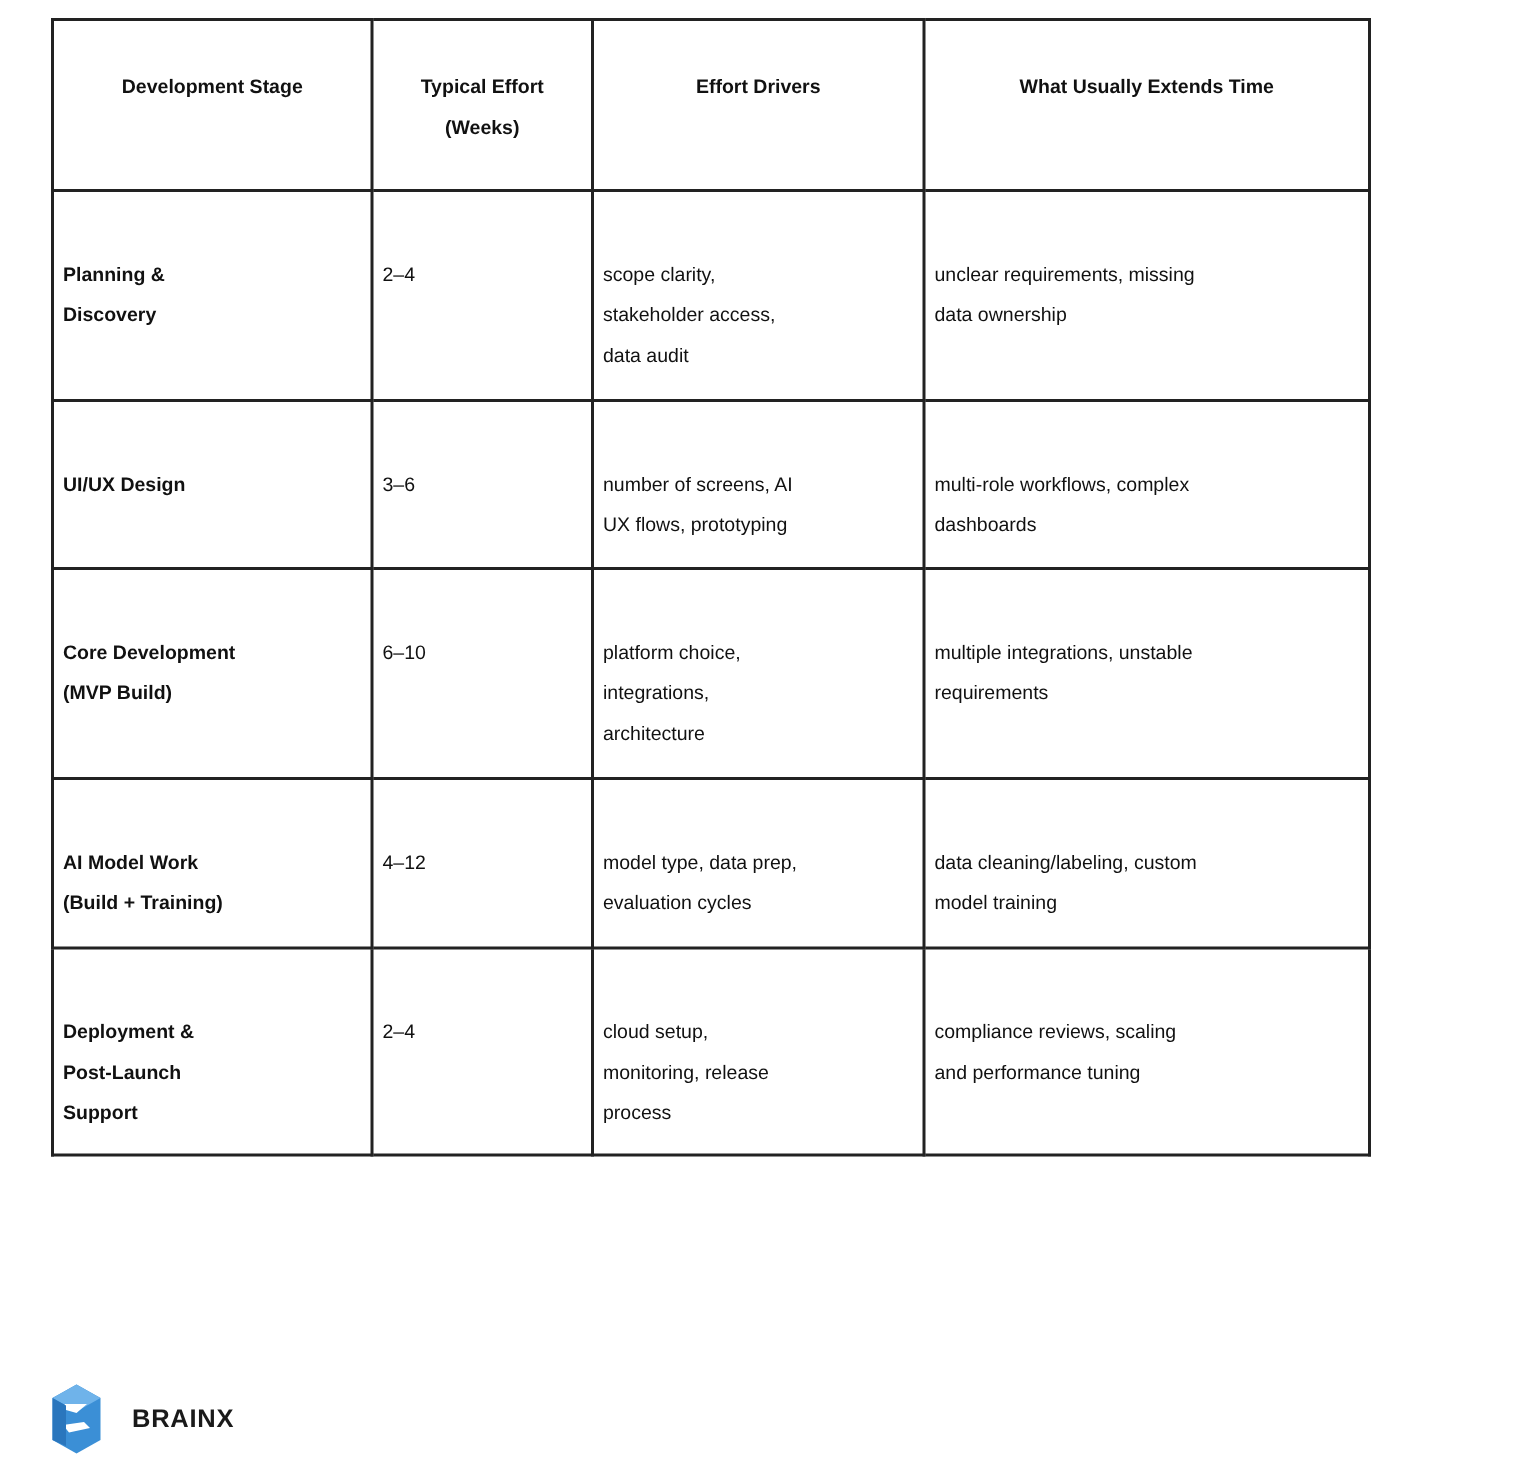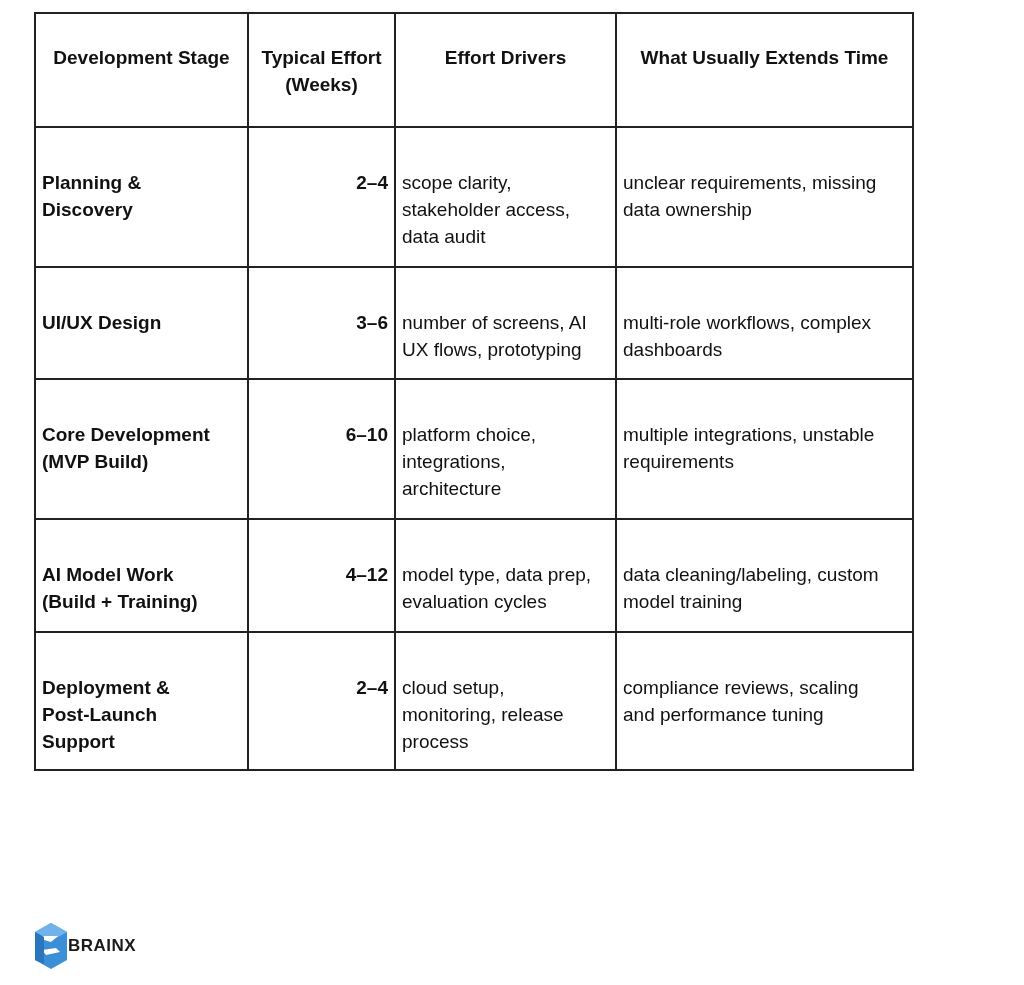--- a/index.html
+++ b/index.html
@@ -5,32 +5,32 @@
   html, body { margin: 0; padding: 0; background: #ffffff; }
   body { width: 1024px; height: 985px; position: relative; font-family: "Liberation Sans", sans-serif; color: #111; }
   table.grid {
     position: absolute; left: 34px; top: 12px;
     border-collapse: collapse; table-layout: fixed;
     width: 878px;
   }
   table.grid th, table.grid td {
     border: 2px solid #222;
     vertical-align: top;
-    font-size: 19px;
+    font-size: 13px;
     line-height: 27px;
   }
   table.grid th {
     font-weight: bold; text-align: center;
     padding: 30px 6px 0 6px; height: 82px;
   }
   table.grid td { padding: 41px 6px 0 6px; }
   td.stage { font-weight: bold; }
-  td.effort { text-align: right; font-weight: bold; }
+  td.effort { text-align: left; }
   .logo { position: absolute; left: 34px; top: 922px; display: flex; align-items: center; }
-  .logo-text { font-weight: bold; font-size: 17px; letter-spacing: 0.5px; margin-left: 0; color: #1a1a1a; }
+  .logo-text { font-weight: bold; font-size: 17px; letter-spacing: 0.5px; margin-left: 20px; color: #1a1a1a; }
 </style>
 </head>
 <body>
 
 <table class="grid">
   <colgroup>
     <col style="width:213px">
       <col style="width:147px">
       <col style="width:221px">
       <col style="width:297px">

